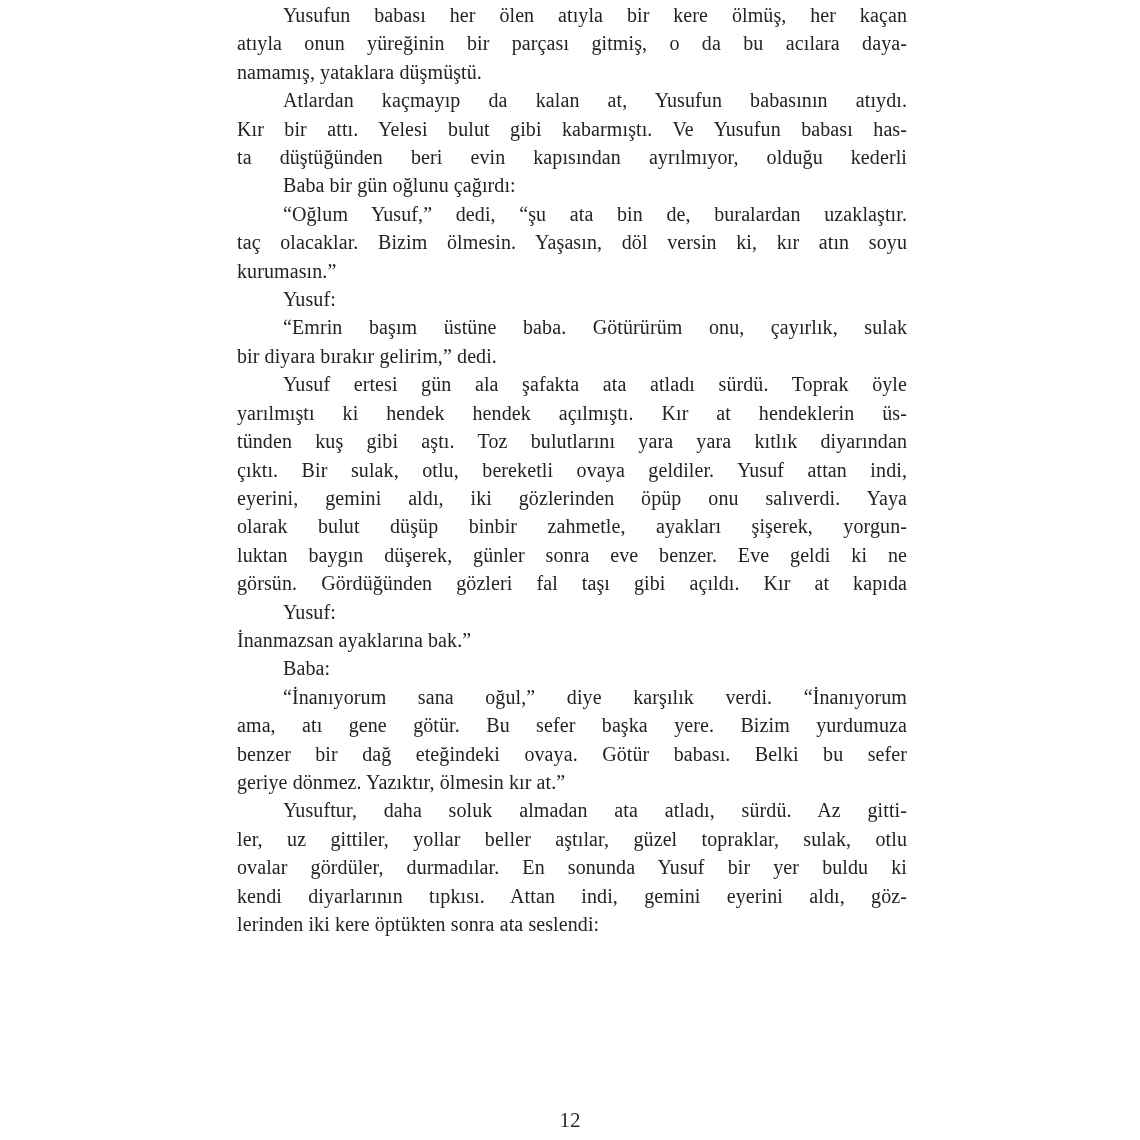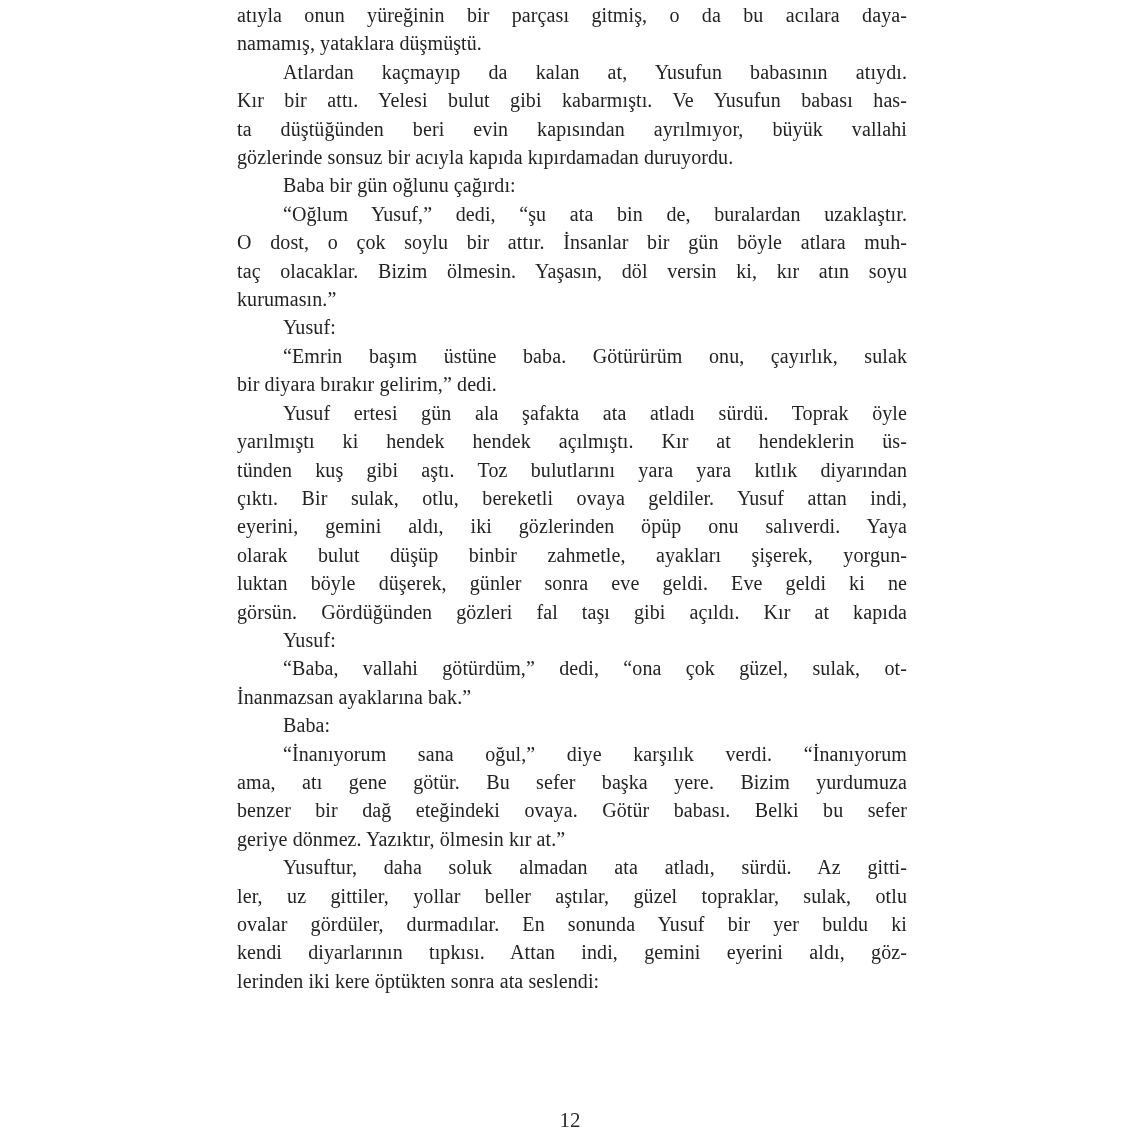--- a/index.html
+++ b/index.html
@@ -44,44 +44,42 @@
     text-align: center;
     font-size: 21px;
     color: #2a2a2a;
   }
 </style>
 </head>
 <body>
 
 <div class="page">
   <div class="text-block">
+      <div class="line indent">Yusufun babası her ölen atıyla bir kere ölmüş, her kaçan</div>
       <div class="line">atıyla onun yüreğinin bir parçası gitmiş, o da bu acılara daya-</div>
       <div class="line last">namamış, yataklara düşmüştü.</div>
       <div class="line indent">Atlardan kaçmayıp da kalan at, Yusufun babasının atıydı.</div>
       <div class="line">Kır bir attı. Yelesi bulut gibi kabarmıştı. Ve Yusufun babası has-</div>
-      <div class="line">ta düştüğünden beri evin kapısından ayrılmıyor, büyük vallahi</div>
-      <div class="line last">gözlerinde sonsuz bir acıyla kapıda kıpırdamadan duruyordu.</div>
+      <div class="line">ta düştüğünden beri evin kapısından ayrılmıyor, olduğu kederli</div>
       <div class="line indent last">Baba bir gün oğlunu çağırdı:</div>
       <div class="line indent">“Oğlum Yusuf,” dedi, “şu ata bin de, buralardan uzaklaştır.</div>
-      <div class="line">O dost, o çok soylu bir attır. İnsanlar bir gün böyle atlara muh-</div>
       <div class="line">taç olacaklar. Bizim ölmesin. Yaşasın, döl versin ki, kır atın soyu</div>
       <div class="line last">kurumasın.”</div>
       <div class="line indent last">Yusuf:</div>
       <div class="line indent">“Emrin başım üstüne baba. Götürürüm onu, çayırlık, sulak</div>
       <div class="line last">bir diyara bırakır gelirim,” dedi.</div>
       <div class="line indent">Yusuf ertesi gün ala şafakta ata atladı sürdü. Toprak öyle</div>
       <div class="line">yarılmıştı ki hendek hendek açılmıştı. Kır at hendeklerin üs-</div>
       <div class="line">tünden kuş gibi aştı. Toz bulutlarını yara yara kıtlık diyarından</div>
       <div class="line">çıktı. Bir sulak, otlu, bereketli ovaya geldiler. Yusuf attan indi,</div>
       <div class="line">eyerini, gemini aldı, iki gözlerinden öpüp onu salıverdi. Yaya</div>
       <div class="line">olarak bulut düşüp binbir zahmetle, ayakları şişerek, yorgun-</div>
-      <div class="line">luktan böyle düşerek, günler sonra eve geldi. Eve geldi ki ne</div>
+      <div class="line">luktan baygın düşerek, günler sonra eve benzer. Eve geldi ki ne</div>
       <div class="line">görsün. Gördüğünden gözleri fal taşı gibi açıldı. Kır at kapıda</div>
       <div class="line indent last">Yusuf:</div>
-      <div class="line indent">“Baba, vallahi götürdüm,” dedi, “ona çok güzel, sulak, ot-</div>
       <div class="line last">İnanmazsan ayaklarına bak.”</div>
       <div class="line indent last">Baba:</div>
       <div class="line indent">“İnanıyorum sana oğul,” diye karşılık verdi. “İnanıyorum</div>
       <div class="line">ama, atı gene götür. Bu sefer başka yere. Bizim yurdumuza</div>
       <div class="line">benzer bir dağ eteğindeki ovaya. Götür babası. Belki bu sefer</div>
       <div class="line last">geriye dönmez. Yazıktır, ölmesin kır at.”</div>
       <div class="line indent">Yusuftur, daha soluk almadan ata atladı, sürdü. Az gitti-</div>
       <div class="line">ler, uz gittiler, yollar beller aştılar, güzel topraklar, sulak, otlu</div>
       <div class="line">ovalar gördüler, durmadılar. En sonunda Yusuf bir yer buldu ki</div>
       <div class="line">kendi diyarlarının tıpkısı. Attan indi, gemini eyerini aldı, göz-</div>

